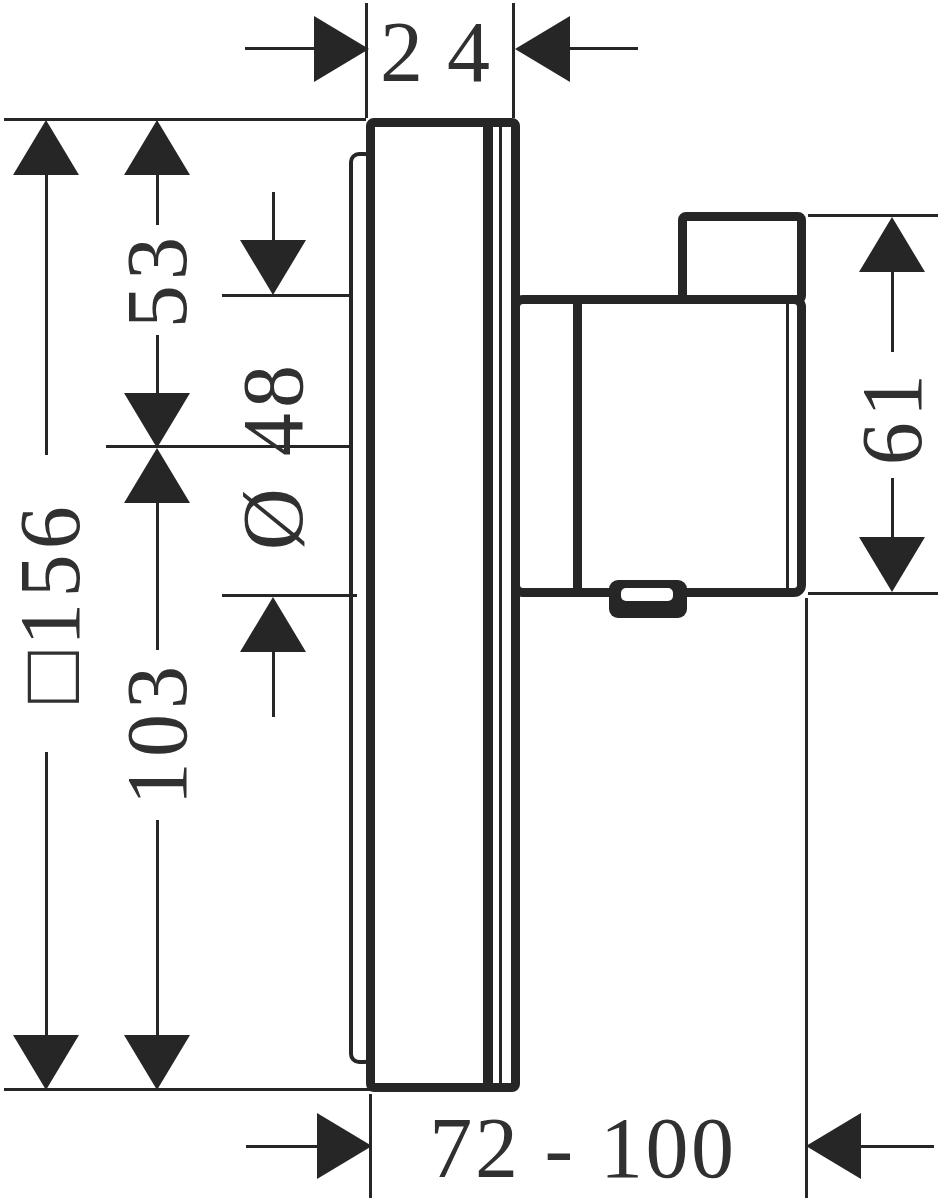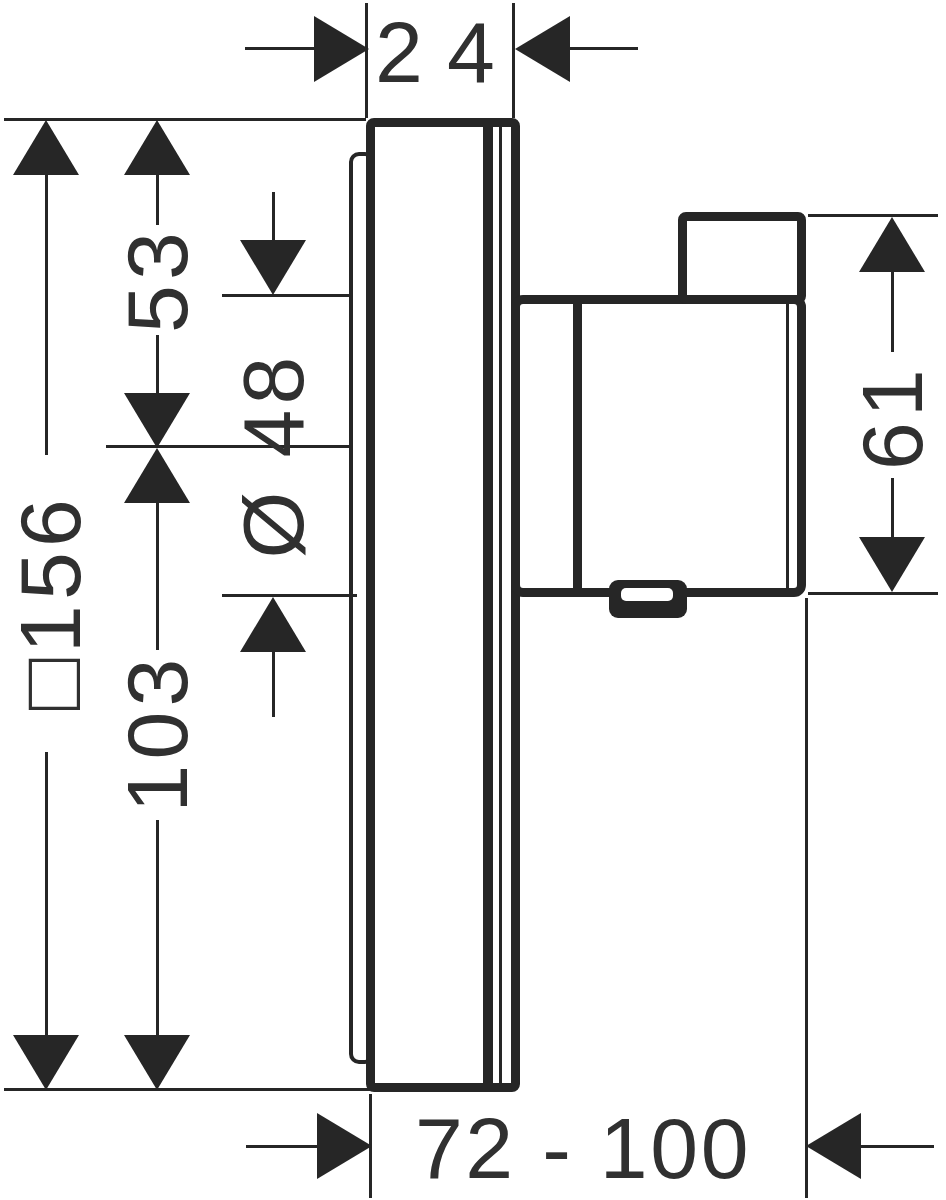--- a/index.html
+++ b/index.html
@@ -1,17 +1,17 @@
 <!DOCTYPE html>
 <html><head>
 <meta charset="utf-8">
 <style>
   html,body{margin:0;padding:0;background:#fff;}
   #canvas{position:relative;width:946px;height:1200px;background:#fff;overflow:hidden;
-          font-family:Liberation Sans, sans-serif;}
+          font-family:Liberation Serif, serif;}
   
   .hl{position:absolute;height:3px;background:#262626;}
   .vl{position:absolute;width:3px;background:#262626;}
   
   .stroke-rect{position:absolute;border:9px solid #262626;background:#fff;box-sizing:border-box;}
   .fill-bar{position:absolute;background:#262626;}
   
   .ar{position:absolute;width:0;height:0;}
   .ar.up{border-left:33px solid transparent;border-right:33px solid transparent;border-bottom:55px solid #262626;}
   .ar.down{border-left:33px solid transparent;border-right:33px solid transparent;border-top:55px solid #262626;}

